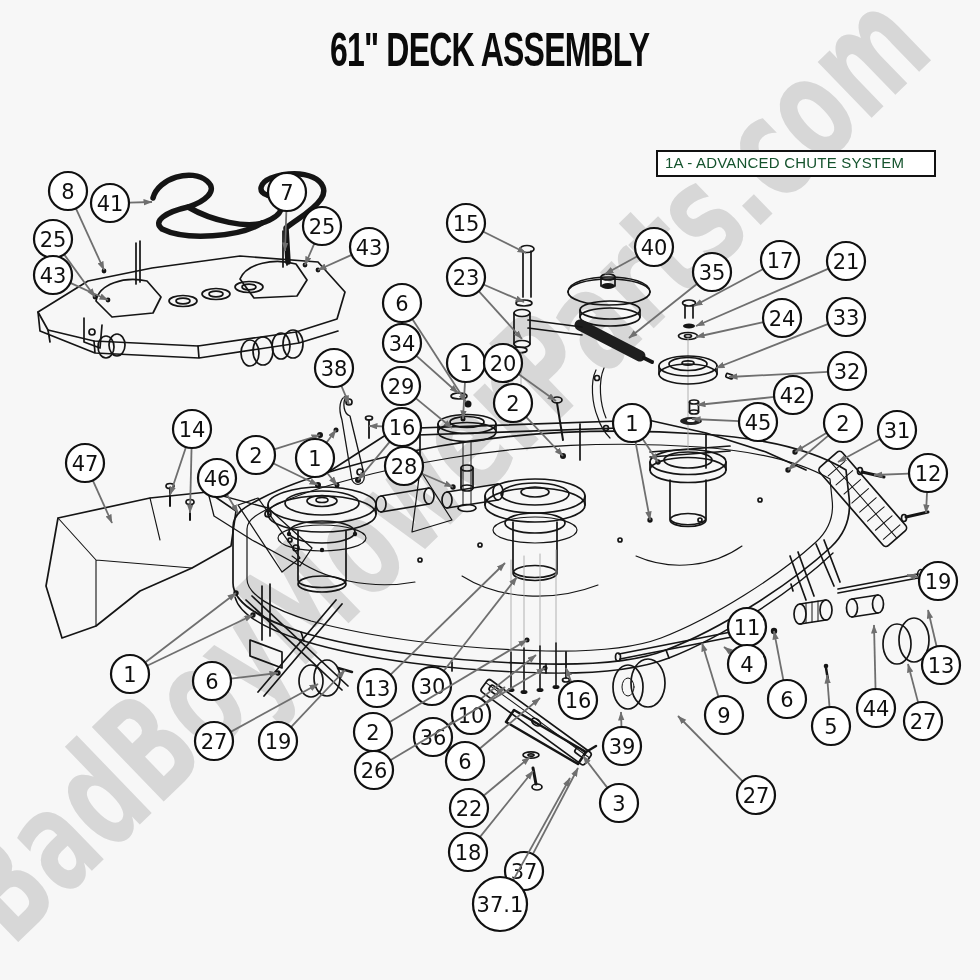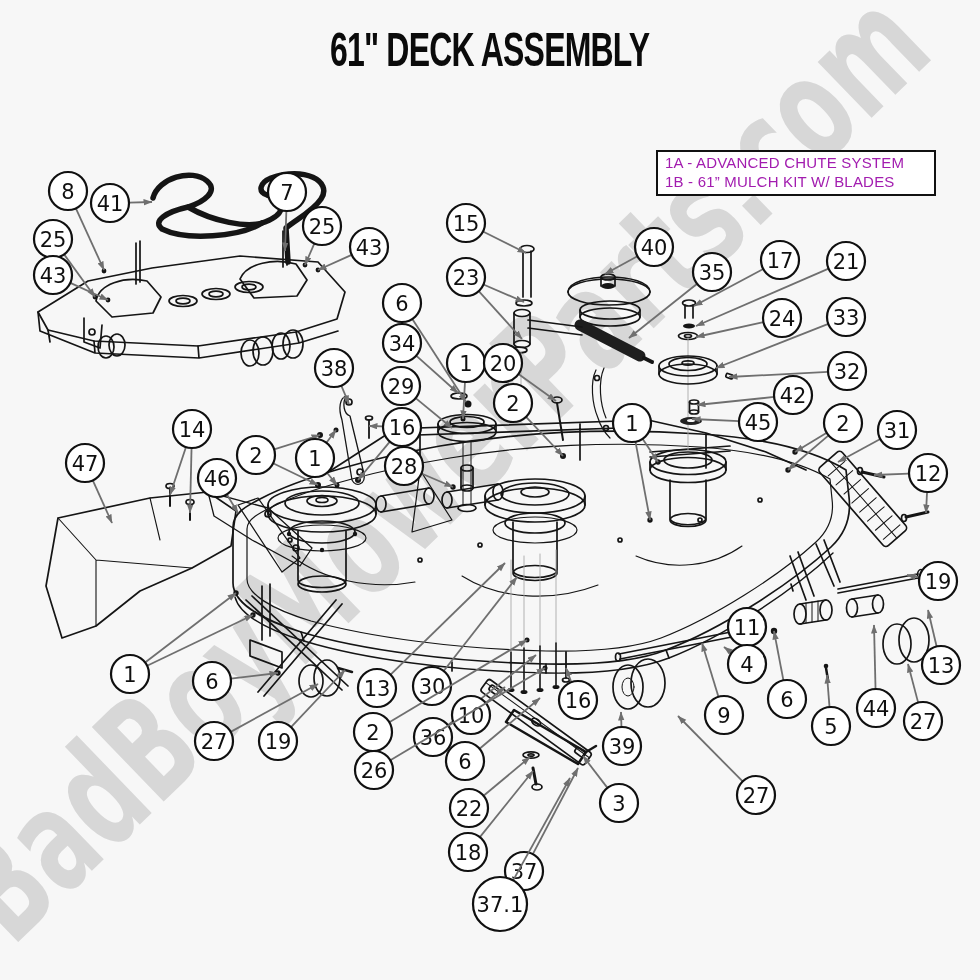--- a/index.html
+++ b/index.html
@@ -9,21 +9,21 @@
   }
   .stage svg{position:absolute;left:0;top:0;}
   .page-title{
     position:absolute;left:0;right:0;top:28px;text-align:center;
     color:#0b0b0b;font-weight:bold;font-size:40px;white-space:nowrap;
   }
   .page-title span{display:inline-block;transform:scale(0.80,1.18);letter-spacing:-1px;}
   .legend{
     position:absolute;left:656px;top:150px;width:262px;
     border:2px solid #111;background:#ffffff;padding:1px 7px 3px 7px;
-    font-size:15px;line-height:19px;color:#a21caf;letter-spacing:0.2px;
+    font-size:15px;line-height:19px;color:#14532d;letter-spacing:0.2px;
   }
   .legend div{white-space:nowrap;}
   .wm{
     font-family:"DejaVu Sans",sans-serif;font-weight:bold;
   }
   .leader{stroke:#6f6f6f;stroke-width:1.8;fill:none;}
   .balloon-circle{fill:#ffffff;stroke:#101010;stroke-width:2.2;}
   .balloon-num{
     font-family:"DejaVu Sans",sans-serif;font-size:21px;fill:#101010;
     text-anchor:middle;
@@ -305,21 +305,20 @@
       </g>
     </g>
   </svg>
 
   <div class="page-title">
     <span>61" DECK ASSEMBLY</span>
   </div>
 
   <div class="legend">
     <div>1A - ADVANCED CHUTE SYSTEM</div>
-    <div>1B - 61” MULCH KIT W/ BLADES</div>
   </div>
 
   <svg id="overlay" width="980" height="980" viewBox="0 0 980 980">
     <defs>
       <marker id="arrow" markerWidth="10" markerHeight="8" refX="8.5" refY="3.2" orient="auto" markerUnits="userSpaceOnUse">
         <path d="M0,0 L9,3.2 L0,6.4 Z" fill="#6f6f6f"></path>
       </marker>
     </defs>
   <line x1="75.8787413637573" y1="208.28946021491186" x2="104" y2="270" class="leader" marker-end="url(#arrow)"></line>
       <g>

